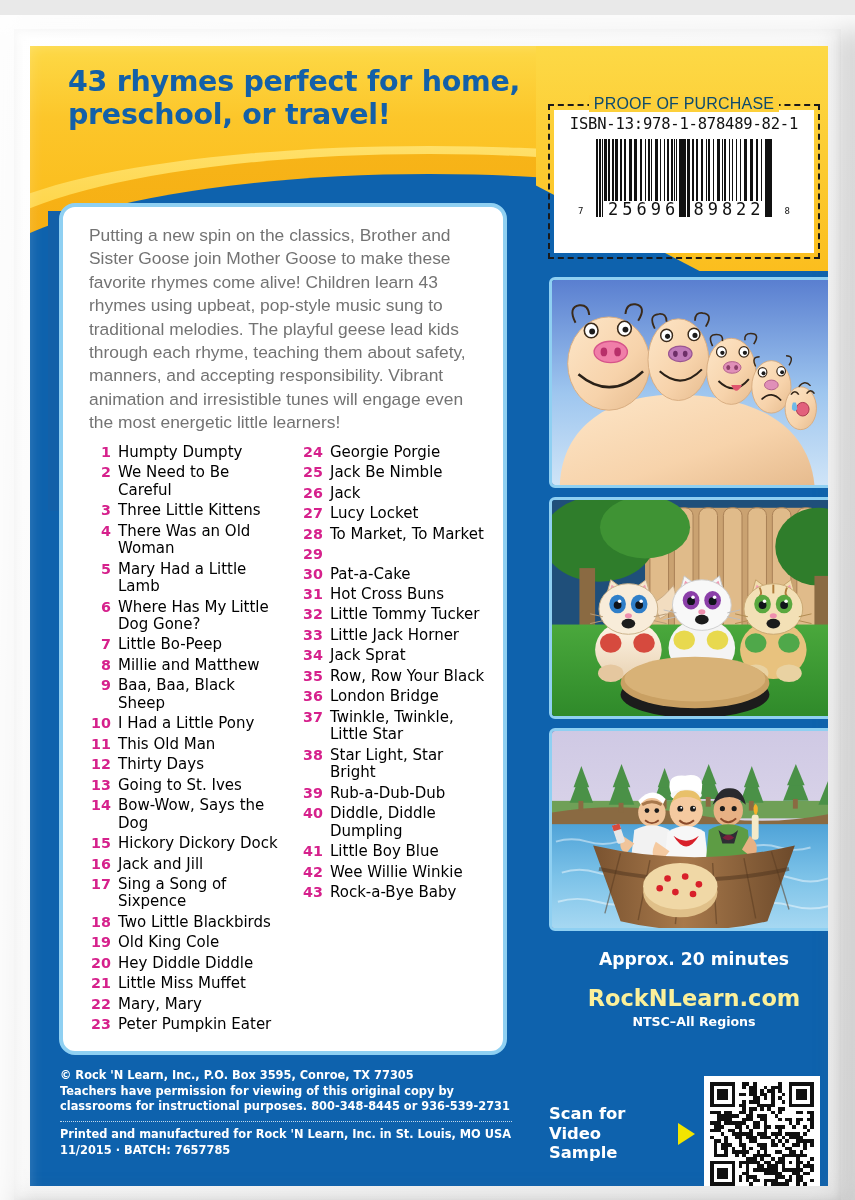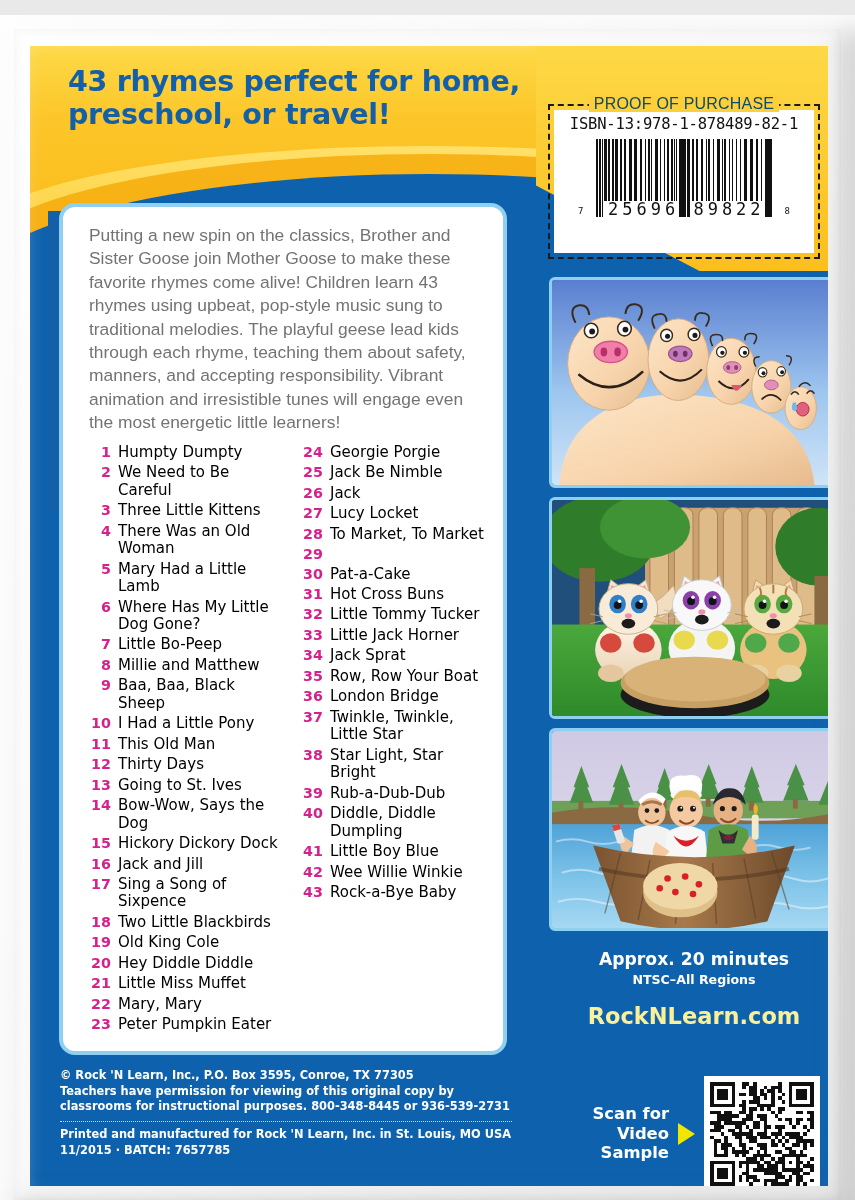--- a/index.html
+++ b/index.html
@@ -170,21 +170,21 @@
   #approx{ color:#fff; font-weight:bold; font-size:17.2px; }
   #ntsc{ color:#fff; font-weight:bold; font-size:12.6px; margin-top:3px; }
   #site{ color:#fbf09a; font-weight:bold; font-size:22.5px; margin-top:16px; }
 
   #scan-row{
     position:absolute; left:519px; top:1025px; width:300px; height:125px;
     z-index:6; display:flex; align-items:center;
   }
   #scan-text{
     color:#fff; font-weight:bold; font-size:16.4px; line-height:1.2;
-    text-align:right; width:120px;
+    text-align:left; width:120px;
     font-family:"DejaVu Sans", sans-serif;
   }
   #scan-arrow{
     width:0;height:0;margin:0 9px;
     border-top:11px solid transparent;border-bottom:11px solid transparent;
     border-left:17px solid #f2e500;
   }
   #qr{
     width:116px;height:116px;background:#fff;padding:6px;
   }
@@ -413,21 +413,21 @@
             <div class="track">
               <span class="track-num">33</span>
               <span class="track-title">Little Jack Horner</span>
             </div>
             <div class="track">
               <span class="track-num">34</span>
               <span class="track-title">Jack Sprat</span>
             </div>
             <div class="track">
               <span class="track-num">35</span>
-              <span class="track-title">Row, Row Your Boat</span>
+              <span class="track-title">Row, Row Your Black</span>
             </div>
             <div class="track">
               <span class="track-num">36</span>
               <span class="track-title">London Bridge</span>
             </div>
             <div class="track">
               <span class="track-num">37</span>
               <span class="track-title">Twinkle, Twinkle, Little Star</span>
             </div>
             <div class="track">
@@ -801,22 +801,22 @@
           <circle cx="150" cy="158" r="3.4"></circle>
             <circle cx="126" cy="166" r="3.4"></circle>
           <circle cx="144" cy="168" r="3.4"></circle>
             <circle cx="110" cy="162" r="3.4"></circle>
         </g>
       </svg>
     </div>
 
     <div id="specs">
       <div id="approx">Approx. 20 minutes</div>
+      <div id="site">RockNLearn.com</div>
       <div id="ntsc">NTSC–All Regions</div>
-      <div id="site">RockNLearn.com</div>
     </div>
 
     <div id="scan-row">
       <div id="scan-text">
         <div>Scan for</div>
         <div>Video Sample</div>
       </div>
       <div id="scan-arrow"></div>
       <div id="qr">
         <svg id="qr-svg" viewBox="0 0 29 29" width="104" height="104" shape-rendering="crispEdges">

